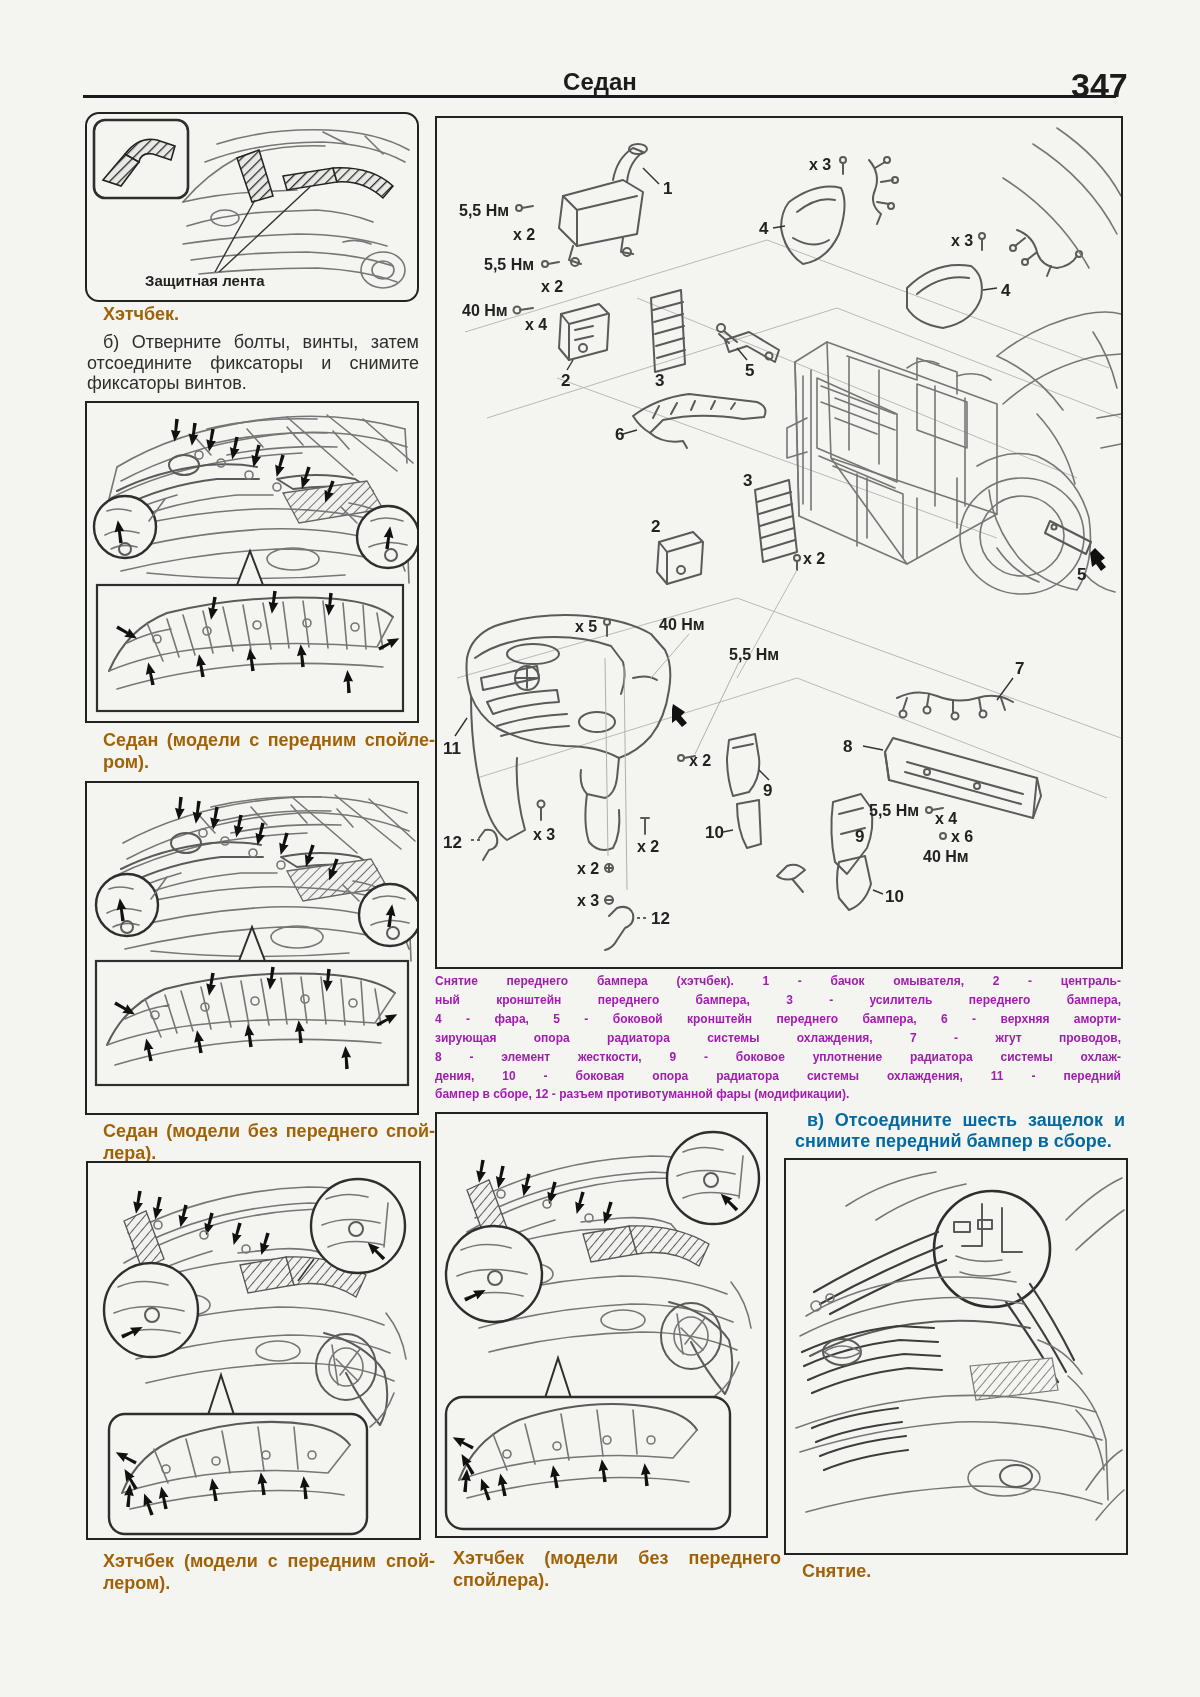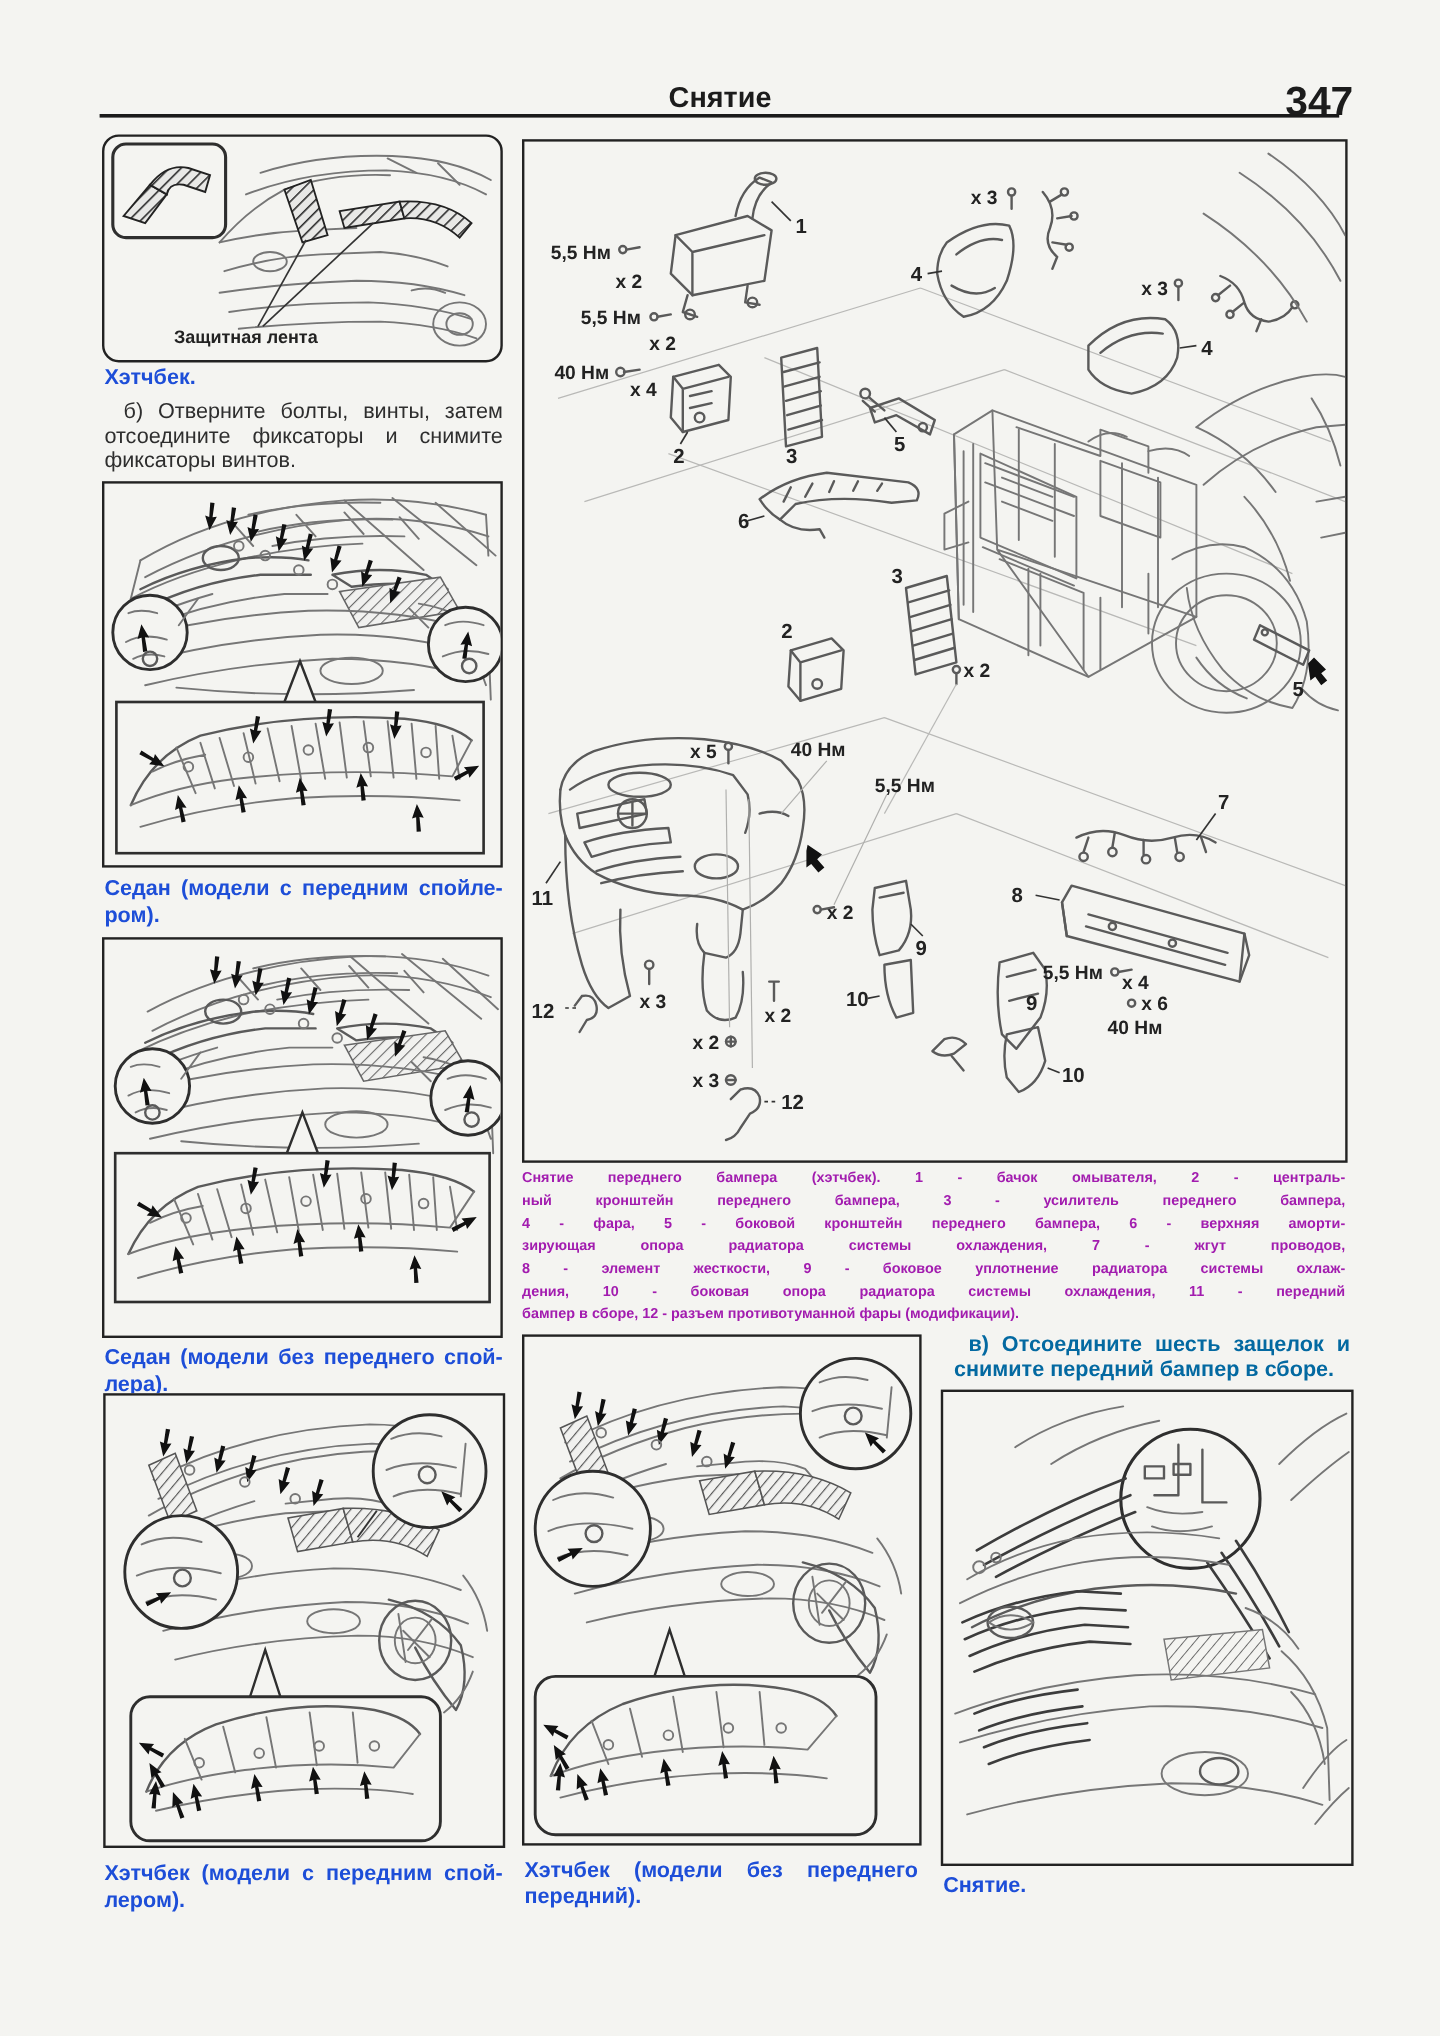--- a/index.html
+++ b/index.html
@@ -1,31 +1,31 @@
 <!DOCTYPE html>
 <html><head>
 <meta charset="utf-8">
 <style>
   html,body{margin:0;padding:0;}
   body{width:1200px;height:1697px;position:relative;background:#f4f4f1;
        font-family:"Liberation Sans",sans-serif;color:#1c1c1c;overflow:hidden;}
   .abs{position:absolute;}
   .frame{position:absolute;border:2.5px solid #222;background:#f4f4f1;}
-  .cap{position:absolute;font-weight:bold;font-size:18px;line-height:22px;color:#1d4ed8;}
+  .cap{position:absolute;font-weight:bold;font-size:18px;line-height:22px;color:#a16207;margin-left:16px;}
   .jl{text-align:justify;text-align-last:justify;}
   svg{display:block;}
   .sk{stroke:#767676;fill:none;stroke-width:1.6;stroke-linecap:round;stroke-linejoin:round;}
   .sk2{stroke:#5a5a5a;fill:none;stroke-width:2;stroke-linecap:round;stroke-linejoin:round;}
   .dk{stroke:#3c3c3c;fill:none;stroke-width:2.2;stroke-linecap:round;stroke-linejoin:round;}
   .lbl{font-family:"Liberation Sans",sans-serif;font-weight:bold;fill:#222;}
 </style>
 </head>
 <body>
 
-<div class="abs" style="left:0;top:68px;width:1200px;text-align:center;font-weight:bold;font-size:24px;">Снятие</div>
+<div class="abs" style="left:0;top:68px;width:1200px;text-align:center;font-weight:bold;font-size:24px;">Седан</div>
 <div class="abs" style="left:1071px;top:66px;width:60px;font-weight:bold;font-size:34px;">347</div>
 <div class="abs" style="left:83px;top:95px;width:1033px;height:3px;background:#1a1a1a;"></div>
 
 <div class="frame" style="left:85px;top:112px;width:330px;height:186px;border-radius:14px;">
 <svg width="330" height="186" viewBox="0 0 330 186">
   <defs>
     <pattern id="hA" width="7" height="7" patternUnits="userSpaceOnUse" patternTransform="rotate(45)">
       <rect width="7" height="7" fill="#e8e8e6"></rect>
           <line x1="0" y1="0" x2="0" y2="7" stroke="#2a2a2a" stroke-width="2.6"></line>
     </pattern>
@@ -693,21 +693,21 @@
     <use href="#aF" transform="translate(52,386) rotate(160)"></use>
     <use href="#aF" transform="translate(28,378) rotate(185)"></use>
   </g>
   <circle class="sk" cx="70" cy="340" r="4"></circle>
       <circle class="sk" cx="120" cy="332" r="4"></circle>
       <circle class="sk" cx="170" cy="326" r="4"></circle>
       <circle class="sk" cx="214" cy="326" r="4"></circle>
 </svg>
 </div>
 <div class="cap jl" style="left:437px;top:1547px;width:328px;">Хэтчбек (модели без переднего</div>
-<div class="cap" style="left:437px;top:1569px;width:328px;">передний).</div>
+<div class="cap" style="left:437px;top:1569px;width:328px;">спойлера).</div>
 
 <div class="abs" style="left:795px;top:1110px;width:330px;font-size:18px;line-height:21px;font-weight:bold;color:#0369a1;">
 <div class="jl"><span style="display:inline-block;width:12px;"></span>в) Отсоедините шесть защелок и</div>
 <div>снимите передний бампер в сборе.</div>
 </div>
 
 <div class="frame" style="left:784px;top:1158px;width:340px;height:393px;">
 <svg width="340" height="393" viewBox="0 0 340 393">
   <defs>
     <pattern id="hG" width="7" height="7" patternUnits="userSpaceOnUse" patternTransform="rotate(40)">

